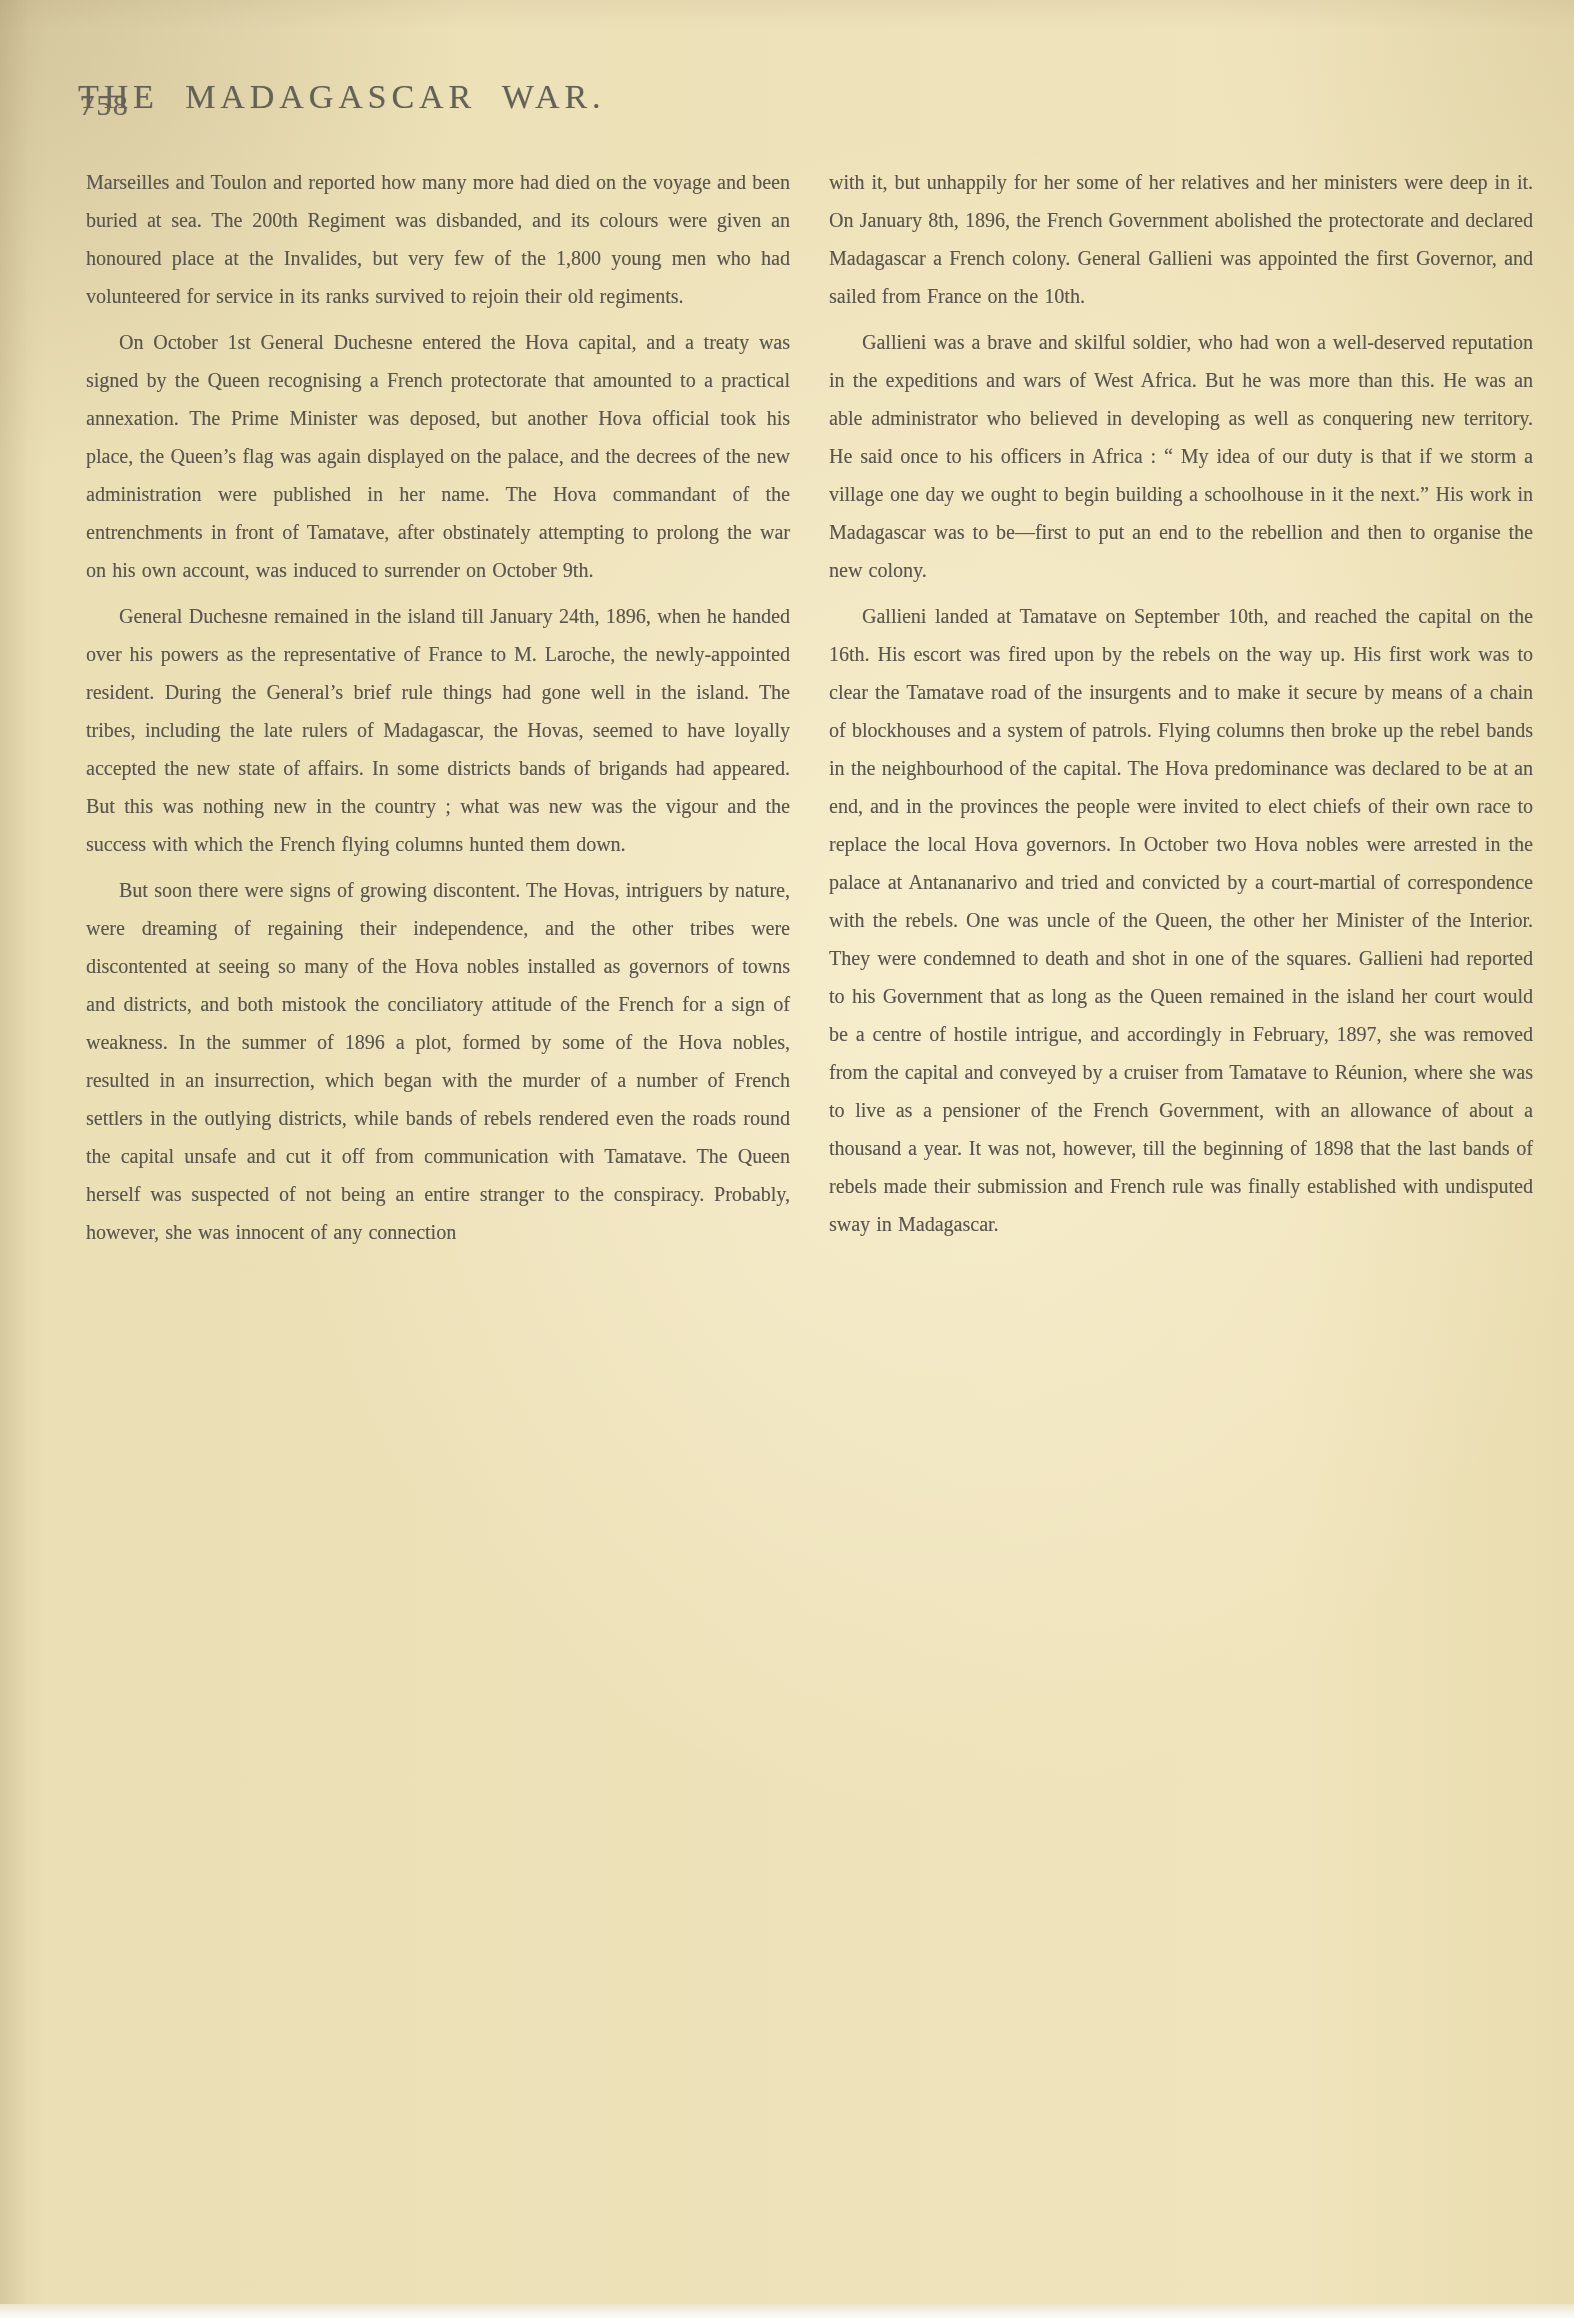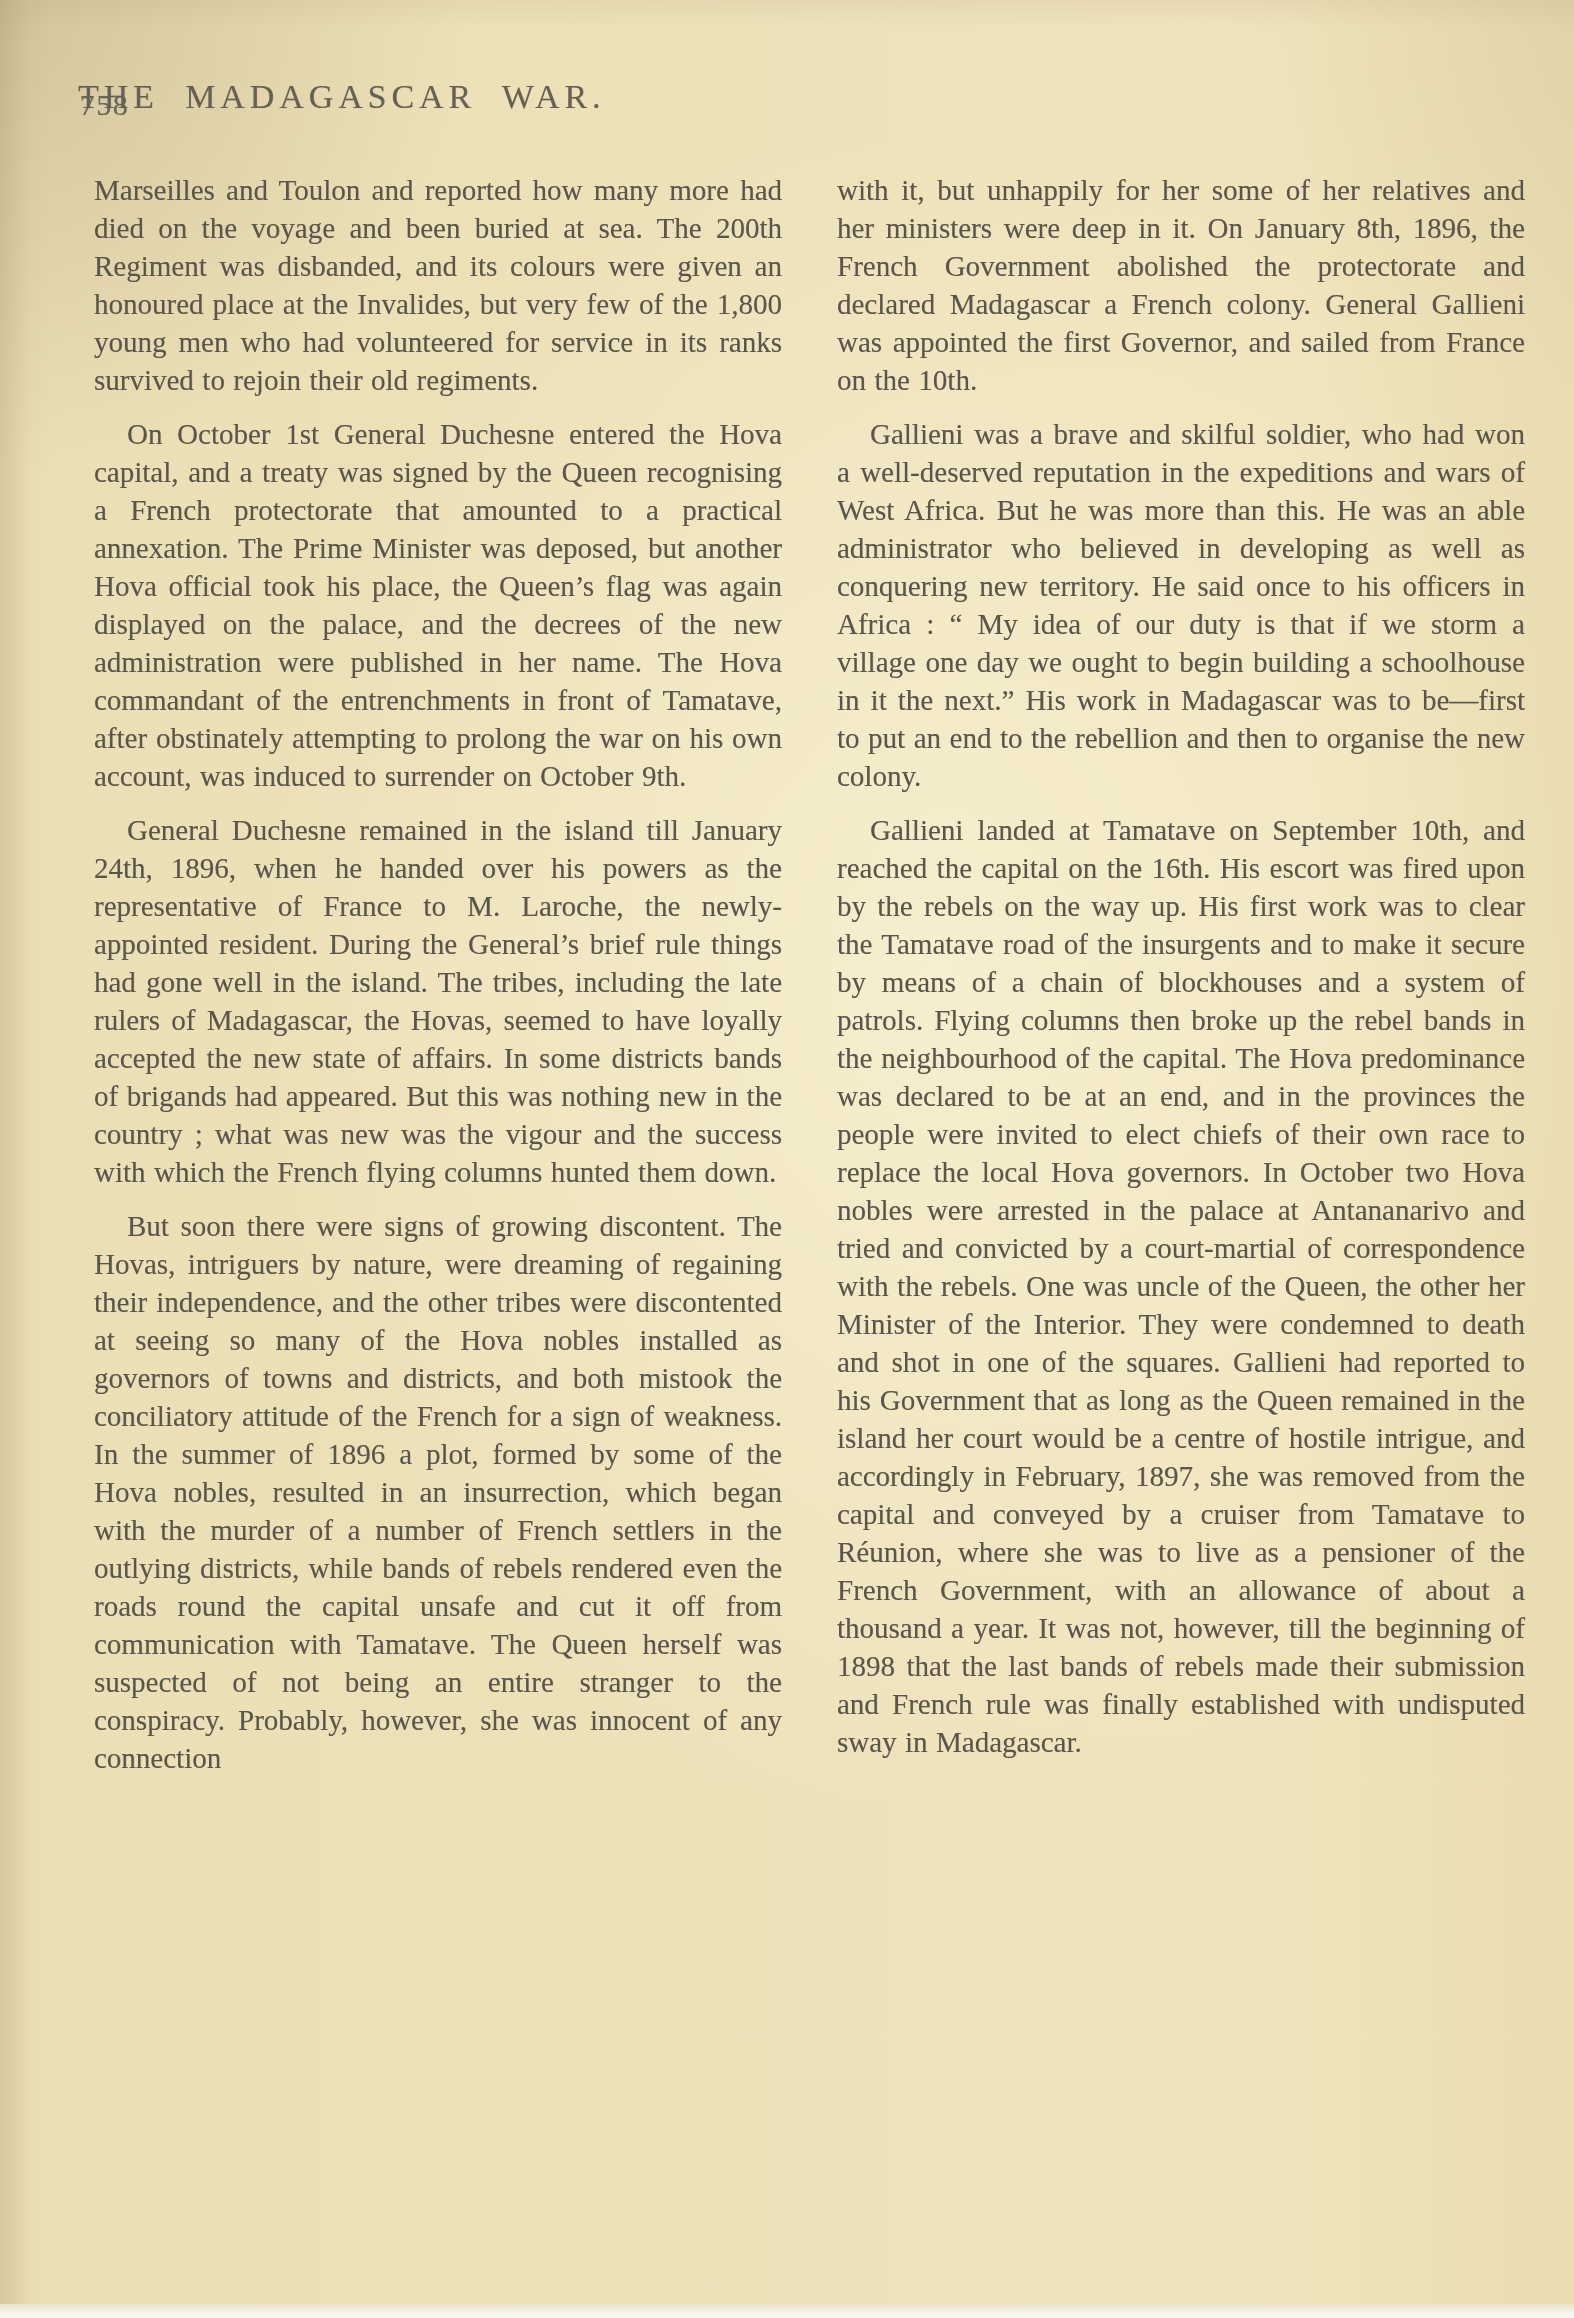--- a/index.html
+++ b/index.html
@@ -76,22 +76,22 @@
     left: 78px;
     width: 1463px;
     display: flex;
     gap: 23px;
   }
   .col {
     width: 720px;
     flex: 0 0 720px;
   }
   .para {
-    margin: 16px;
-    font-size: 29px;
+    margin: 8px;
+    font-size: 20px;
     line-height: 38px;
     text-align: justify;
     text-indent: 33px;
     word-spacing: 1.2px;
     color: #5b564d;
     text-shadow: 0.3px 0.3px 0.6px rgba(86,80,68,0.38);
   }
   .para.no-indent { text-indent: 0; }
 </style>
 </head>

